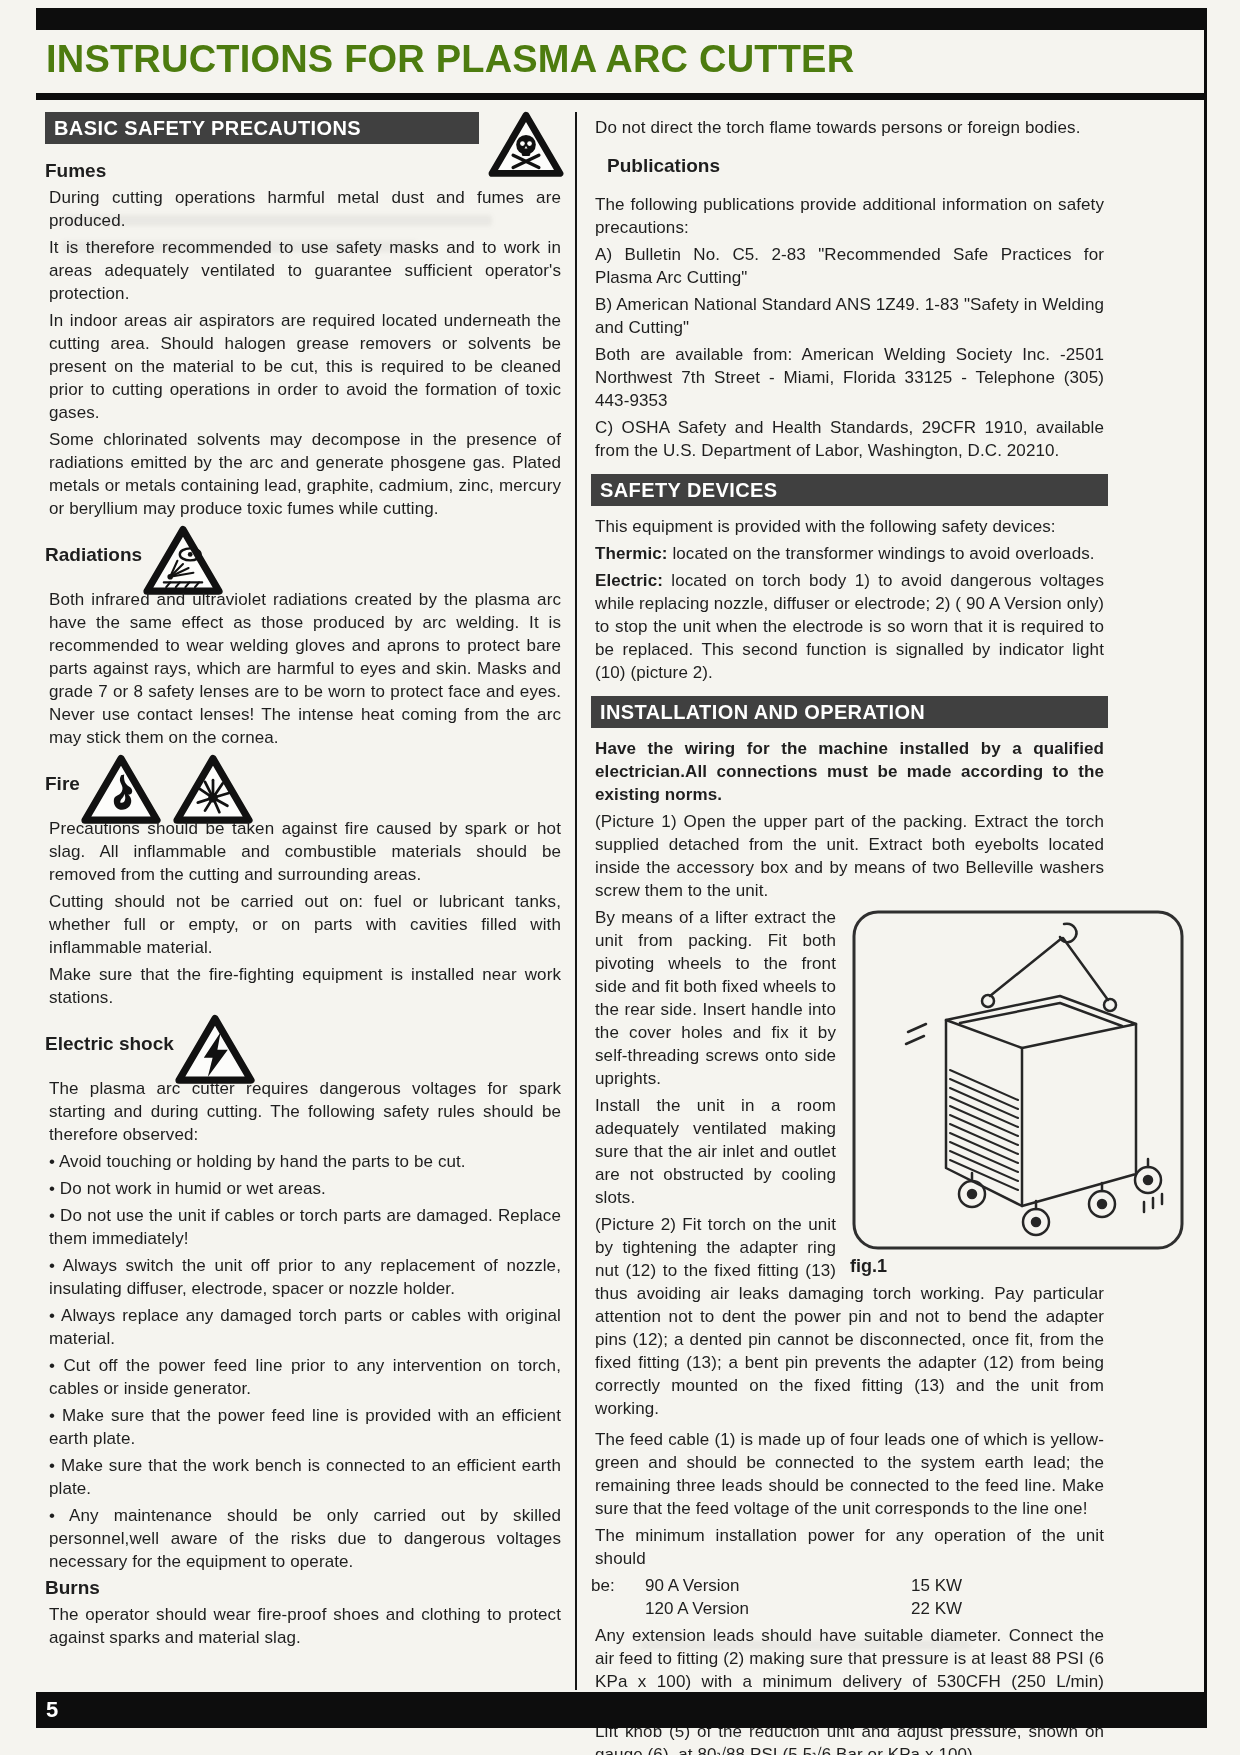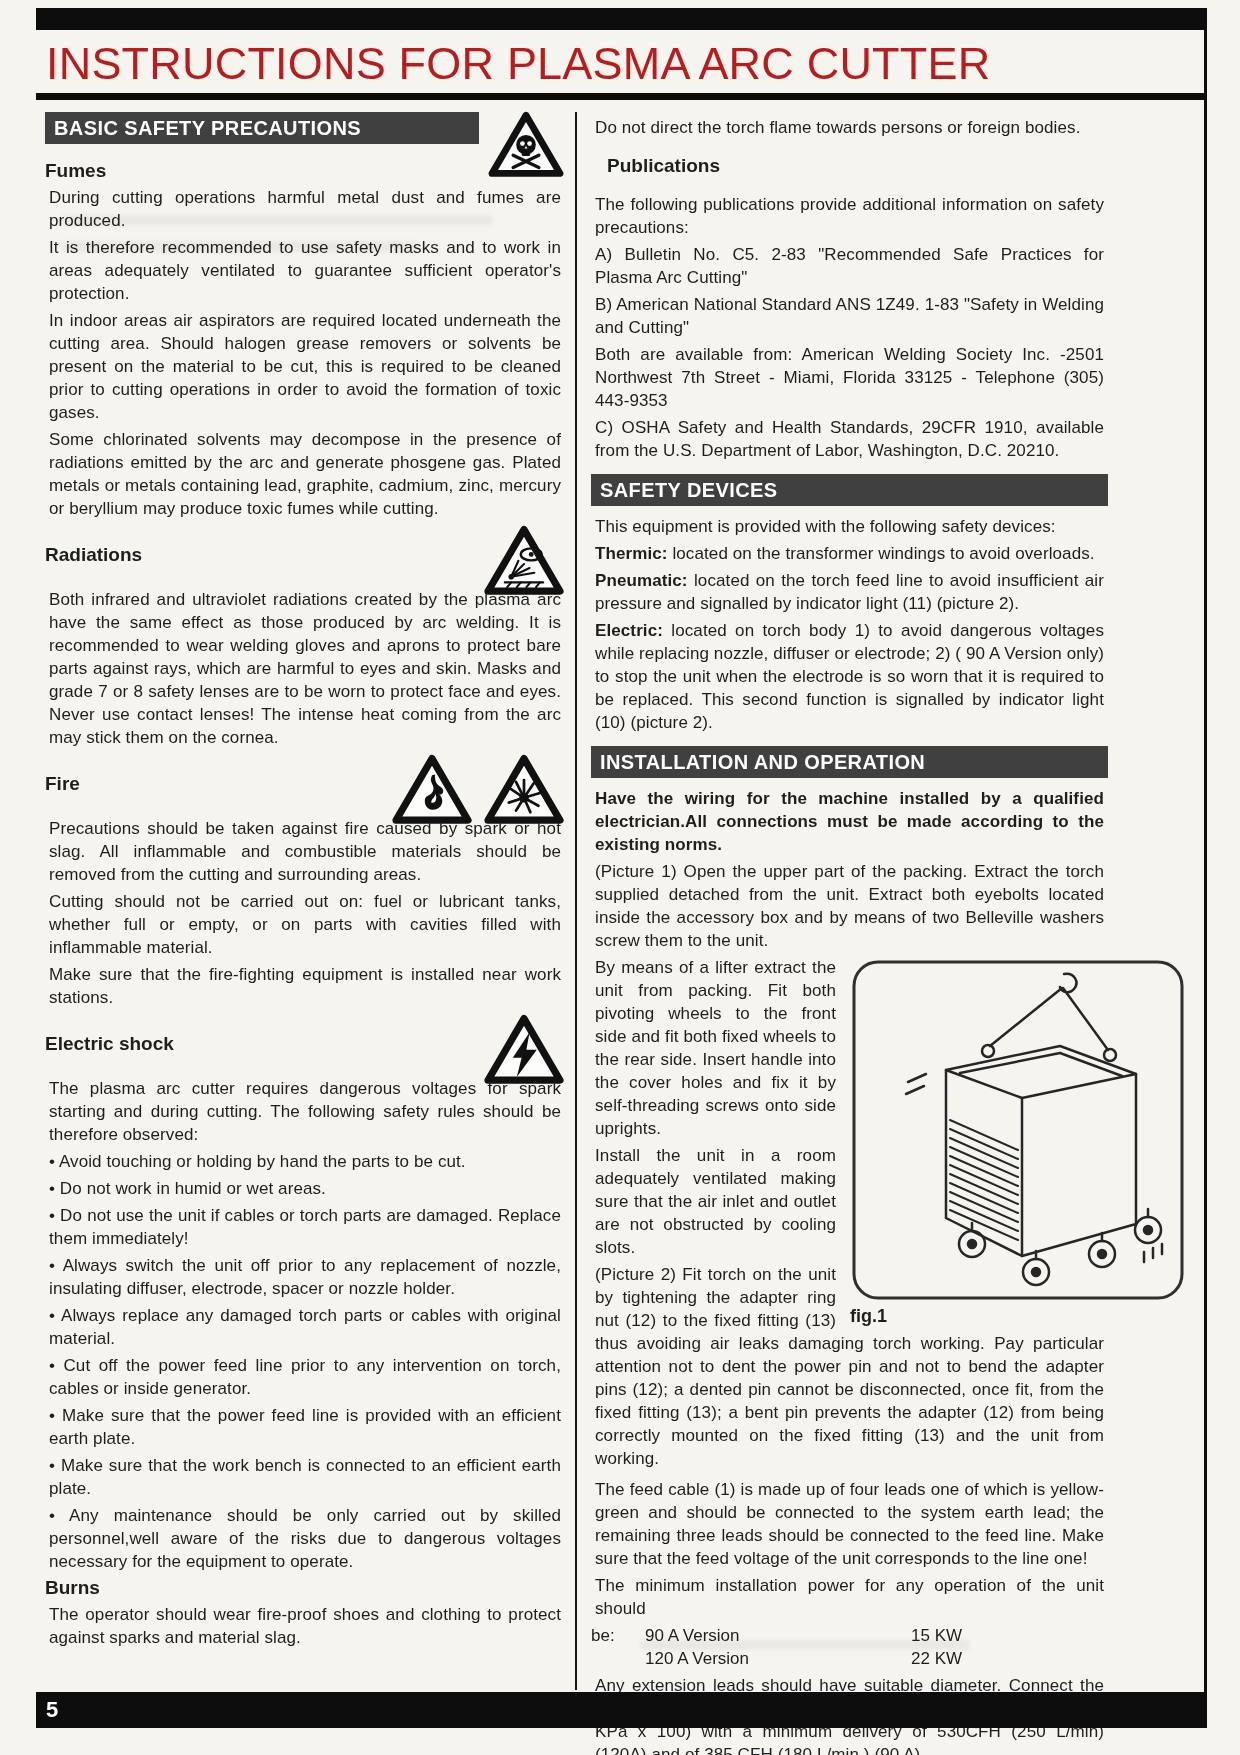--- a/index.html
+++ b/index.html
@@ -2,34 +2,34 @@
 <html><head>
 <meta charset="utf-8">
 <style>
   html,body{margin:0;padding:0}
   body{
     width:1240px;height:1755px;position:relative;overflow:hidden;
     background:#f5f4ef;color:#1e1e1e;
     font-family:"Liberation Sans",sans-serif;
   }
   .topbar{position:absolute;left:36px;right:33px;top:8px;height:22px;background:#0d0d0d}
-  .pagetitle{position:absolute;left:46px;top:38px;font-size:45px;font-weight:normal;letter-spacing:.2px;color:#b91c1c;white-space:nowrap}
+  .pagetitle{position:absolute;left:46px;top:38px;font-size:38px;font-weight:bold;letter-spacing:.2px;color:#4d7c0f;white-space:nowrap}
   .titlerule{position:absolute;left:36px;right:33px;top:93px;height:7px;background:#0d0d0d}
   .rightline{position:absolute;right:33px;top:8px;width:3px;height:1720px;background:#0d0d0d}
   .columns{position:absolute;left:45px;top:112px;width:1063px;height:1578px;display:flex;align-items:stretch}
   .col-left{width:520px;flex:none}
   .coldivider{width:2px;background:#161616;margin:0 14px 0 10px;flex:none}
   .col-right{flex:1;min-width:0}
   .p{margin:4px;text-align:justify;font-size:17px;line-height:23px;letter-spacing:.1px}
   .bold{font-weight:bold}
   .bar{background:#404040;color:#fff;font-weight:bold;font-size:20px;height:32px;line-height:32px;padding-left:9px;letter-spacing:.4px}
   .headrow{display:flex;align-items:flex-start;margin-bottom:4px}
   .headrow .bar{flex:1}
   .skull-svg{width:78px;height:68px;margin:-2px 0 -26px 8px;flex:none}
-  .subrow{display:flex;align-items:center;justify-content:space-between;margin:10px 0 8px}
+  .subrow{display:flex;align-items:center;justify-content:flex-start;margin:10px 0 8px}
   .subrow .h{font-size:19px;font-weight:bold}
   .iconset{display:flex;gap:10px;margin:-6px 0 -16px}
   .w-icon{width:82px;height:72px;flex:none}
   .subhead{font-size:19px;font-weight:bold;margin:8px 0 2px}
   .bar2{margin:12px 0 9px}
   .fig{float:right;width:336px;margin:2px -78px 4px 14px}
   .figsvg{width:336px;height:344px;display:block}
   .figcap{text-align:left;font-weight:bold;font-size:18px;margin-top:4px;padding-right:4px}
   .clear{clear:both}
   .power{display:grid;grid-template-columns:54px 266px auto;font-size:17px;line-height:23px}
@@ -161,22 +161,20 @@
     <p class="p">The following publications provide additional information on safety precautions:</p>
     <p class="p">A) Bulletin No. C5. 2-83 "Recommended Safe Practices for Plasma Arc Cutting"</p>
     <p class="p">B) American National Standard ANS 1Z49. 1-83 "Safety in Welding and Cutting"</p>
     <p class="p">Both are available from: American Welding Society Inc. -2501 Northwest 7th Street - Miami, Florida 33125 - Telephone (305) 443-9353</p>
     <p class="p">C) OSHA Safety and Health Standards, 29CFR 1910, available from the U.S. Department of Labor, Washington, D.C. 20210.</p>
 
     <div class="bar bar2">SAFETY DEVICES</div>
     <p class="p">This equipment is provided with the following safety devices:</p>
     <p class="p"><span class="bold">Thermic:</span>
       <span>located on the transformer windings to avoid overloads.</span></p>
-    <p class="p"><span class="bold">Pneumatic:</span>
-      <span>located on the torch feed line to avoid insufficient air pressure and signalled by indicator light (11) (picture 2).</span></p>
     <p class="p"><span class="bold">Electric:</span>
       <span>located on torch body 1) to avoid dangerous voltages while replacing nozzle, diffuser or electrode; 2) ( 90 A Version only) to stop the unit when the electrode is so worn that it is required to be replaced. This second function is signalled by indicator light (10) (picture 2).</span></p>
 
     <div class="bar bar2">INSTALLATION AND OPERATION</div>
     <p class="p bold">Have the wiring for the machine installed by a qualified electrician.All connections must be made according to the existing norms.</p>
     <p class="p">(Picture 1) Open the upper part of the packing. Extract the torch supplied detached from the unit. Extract both eyebolts located inside the accessory box and by means of two Belleville washers screw them to the unit.</p>
 
     <div class="fig">
       <svg class="figsvg" viewBox="0 0 336 344">
         <rect x="4" y="4" width="328" height="336" rx="24" fill="none" stroke="#2f2f2f" stroke-width="3"></rect>

